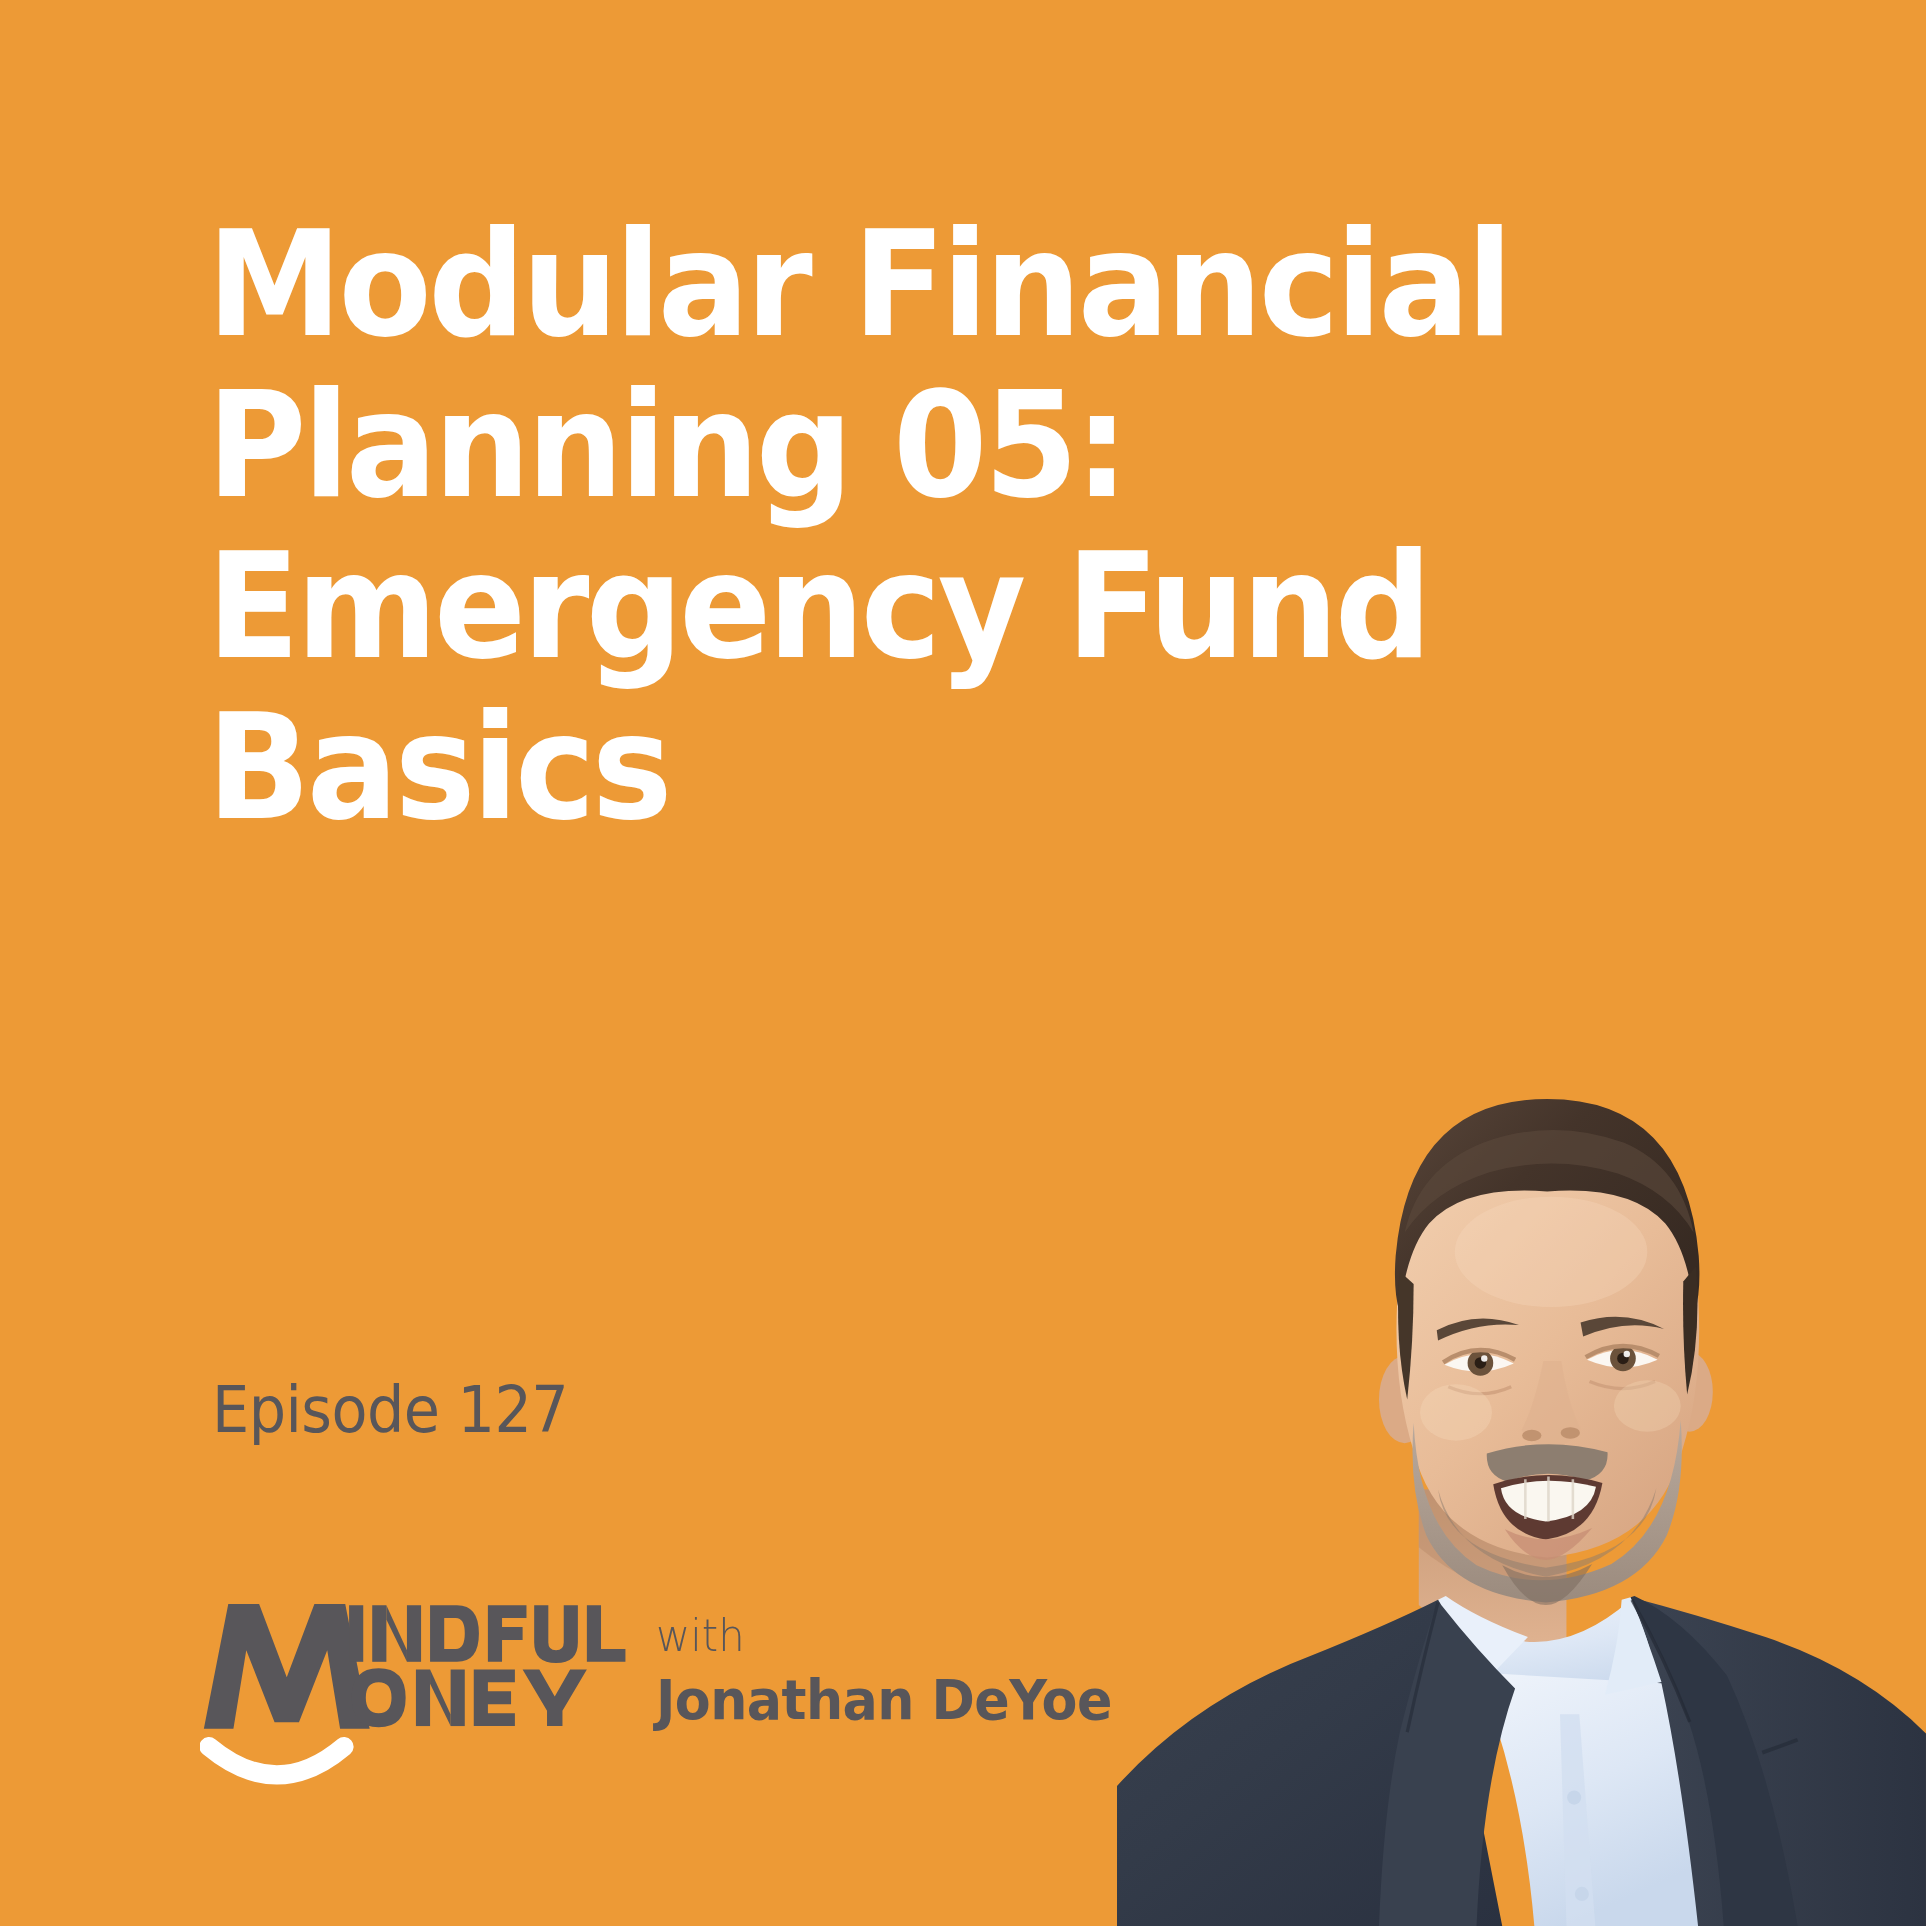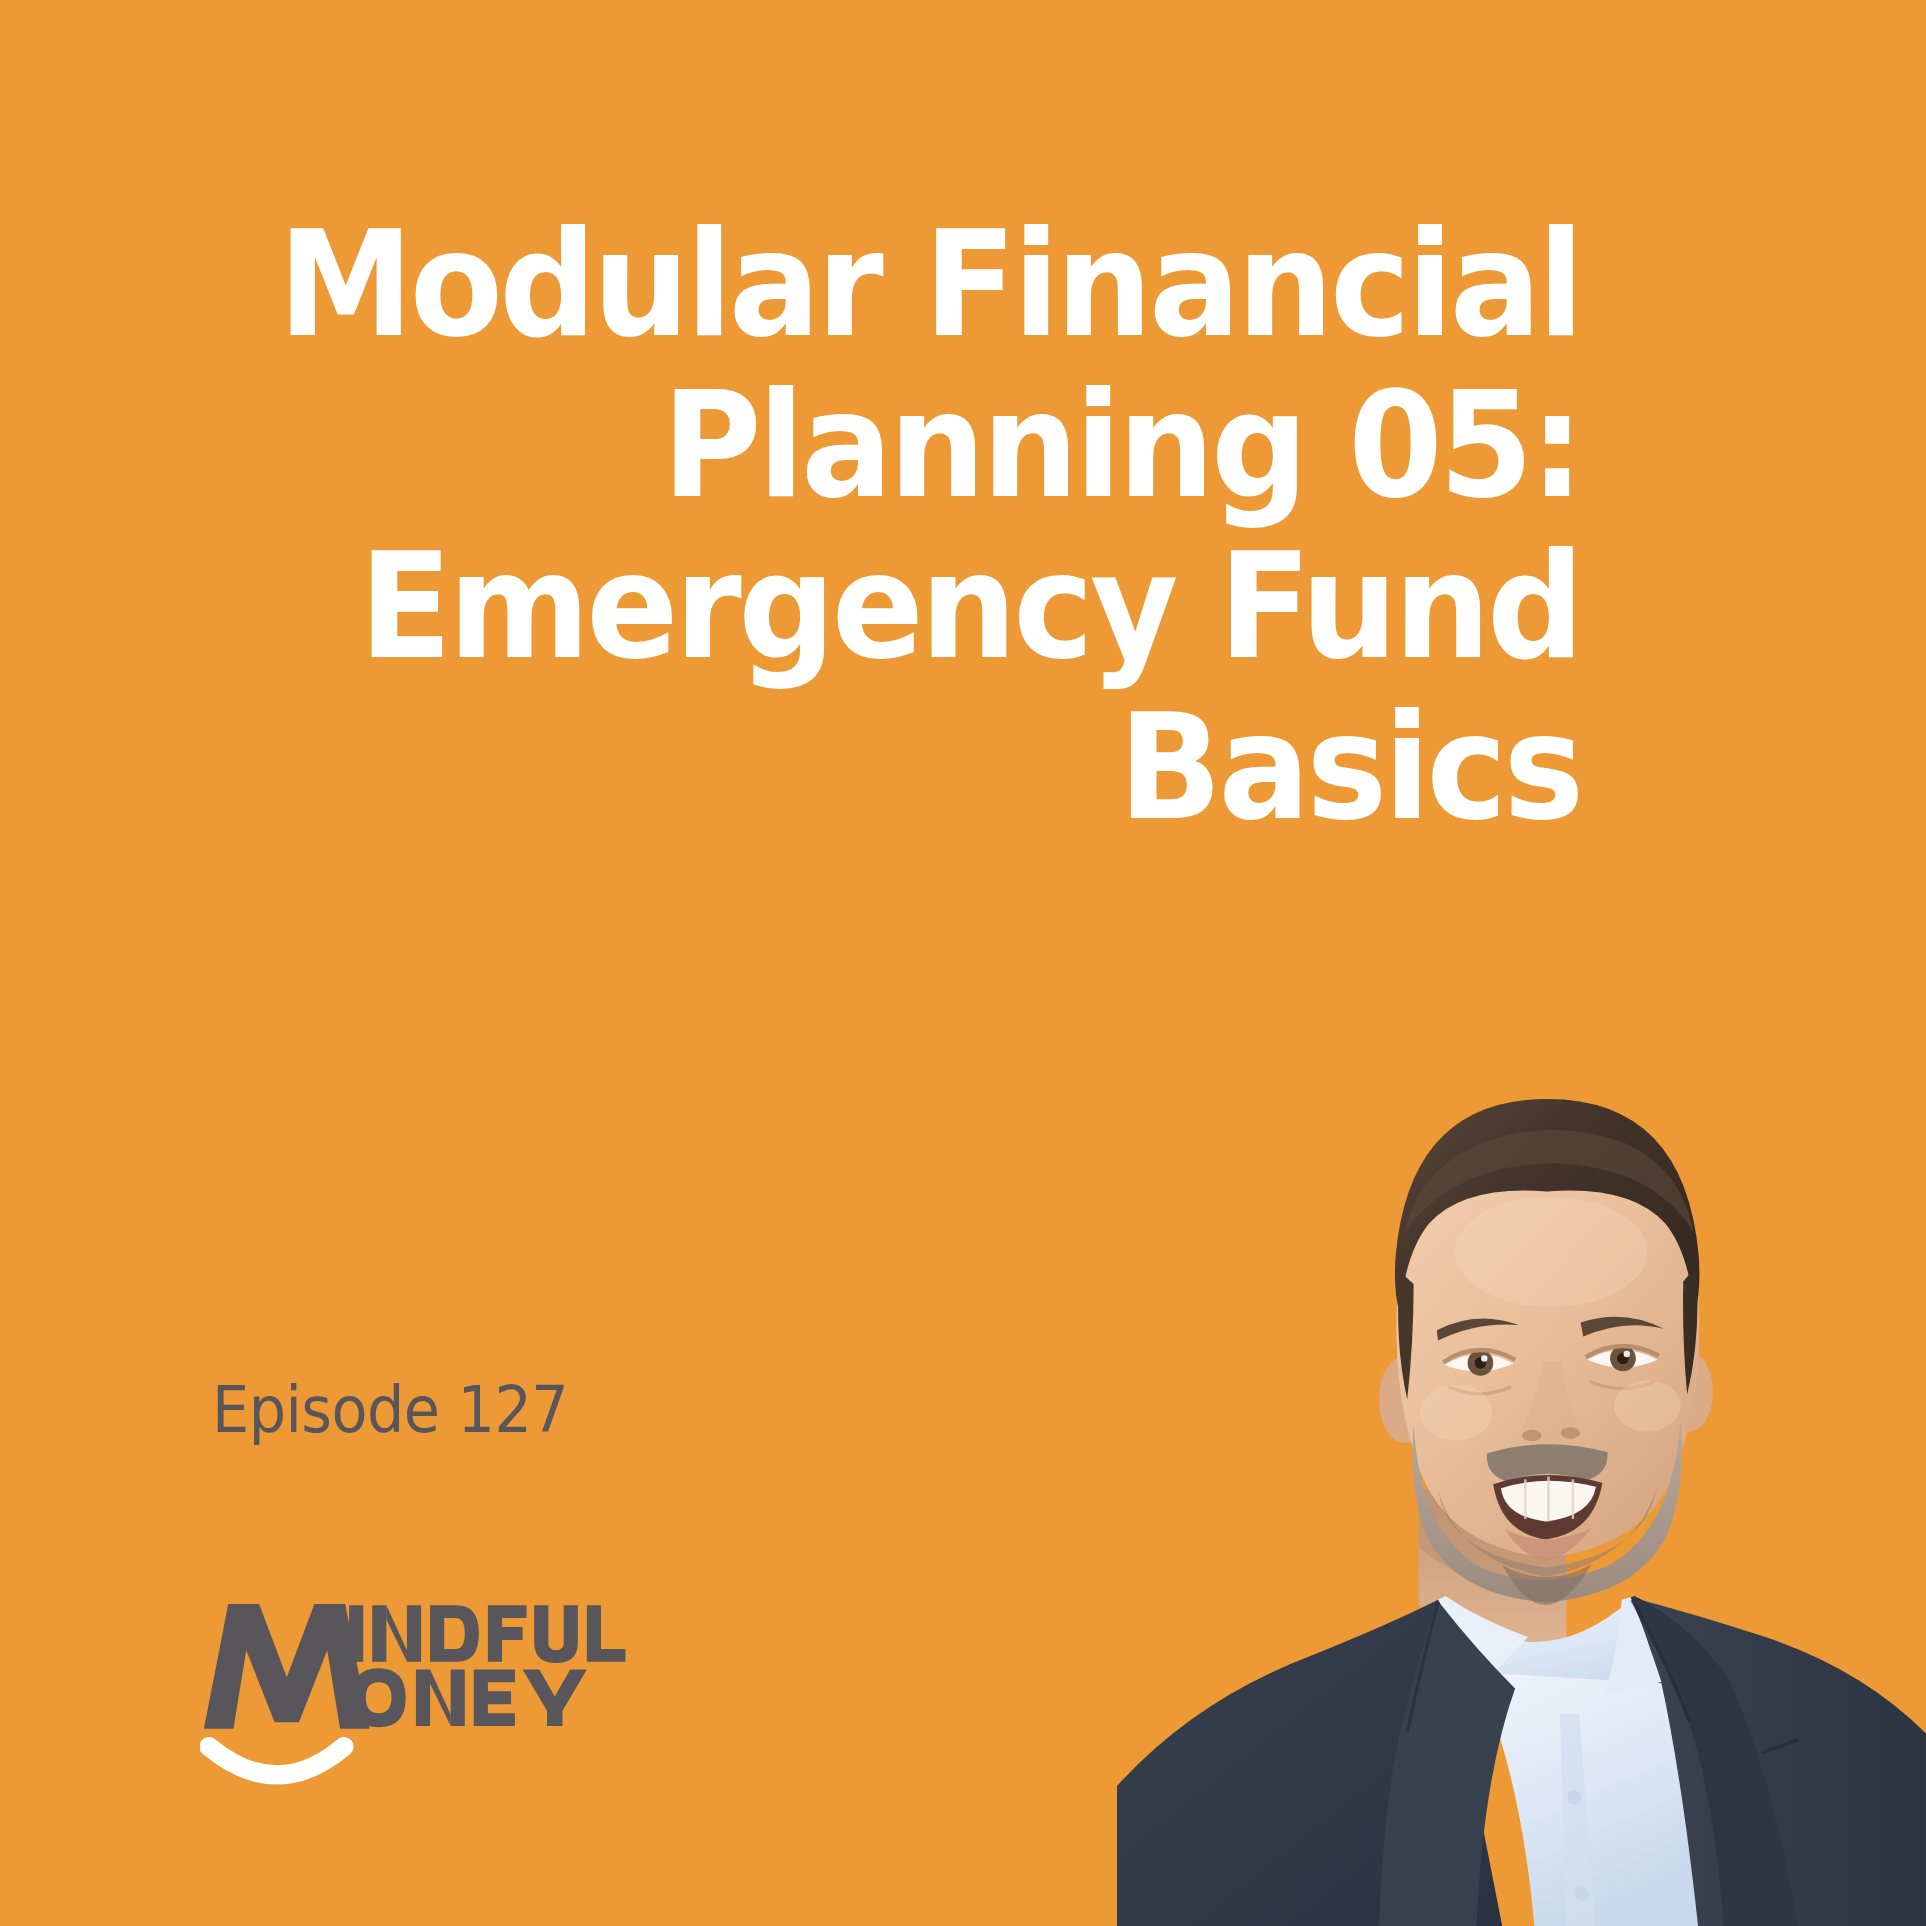--- a/index.html
+++ b/index.html
@@ -3,21 +3,21 @@
 <meta charset="utf-8">
 <style>
   html,body{margin:0;padding:0;}
   body{
     width:1926px;height:1926px;overflow:hidden;
     font-family:"Liberation Sans", sans-serif;
     background:#ED9A36;
   }
   #cover{
     position:relative;width:1926px;height:1926px;
-    background:#ED9A36;overflow:hidden;text-align:right;
+    background:#ED9A36;overflow:hidden;
   }
 
   
   #title{
     position:absolute;left:207px;top:204px;width:1477px;
     color:#FFFFFF;
     font-family:"DejaVu Sans","Liberation Sans",sans-serif;
     font-weight:700;
     font-size:146px;
     line-height:161px;
@@ -116,20 +116,24 @@
 
         <path d="M502 108 L528 108 L552 150 L576 108 L602 108 L564 172 L564 196 L540 196 L540 172 Z"></path>
       </g>
 
       <g>
         <path d="M14 228 Q120 316 224 228" fill="none" stroke="#FFFFFF" stroke-width="30" stroke-linecap="round"></path>
       </g>
     </svg>
   </div>
 
+  <div id="with-block">
+    <div id="with-label">with</div>
+    <div id="host-name">Jonathan DeYoe</div>
+  </div>
 
   <div id="portrait">
     <svg viewBox="0 0 1260 1380" width="809" height="886" aria-hidden="true">
       <defs>
         <linearGradient id="suitG" x1="0" y1="0" x2="1" y2="1">
           <stop offset="0%" stop-color="#39414F"></stop>
           <stop offset="45%" stop-color="#333B49"></stop>
           <stop offset="100%" stop-color="#2A3140"></stop>
         </linearGradient>
         <linearGradient id="suitG2" x1="0" y1="0" x2="1" y2="0">

